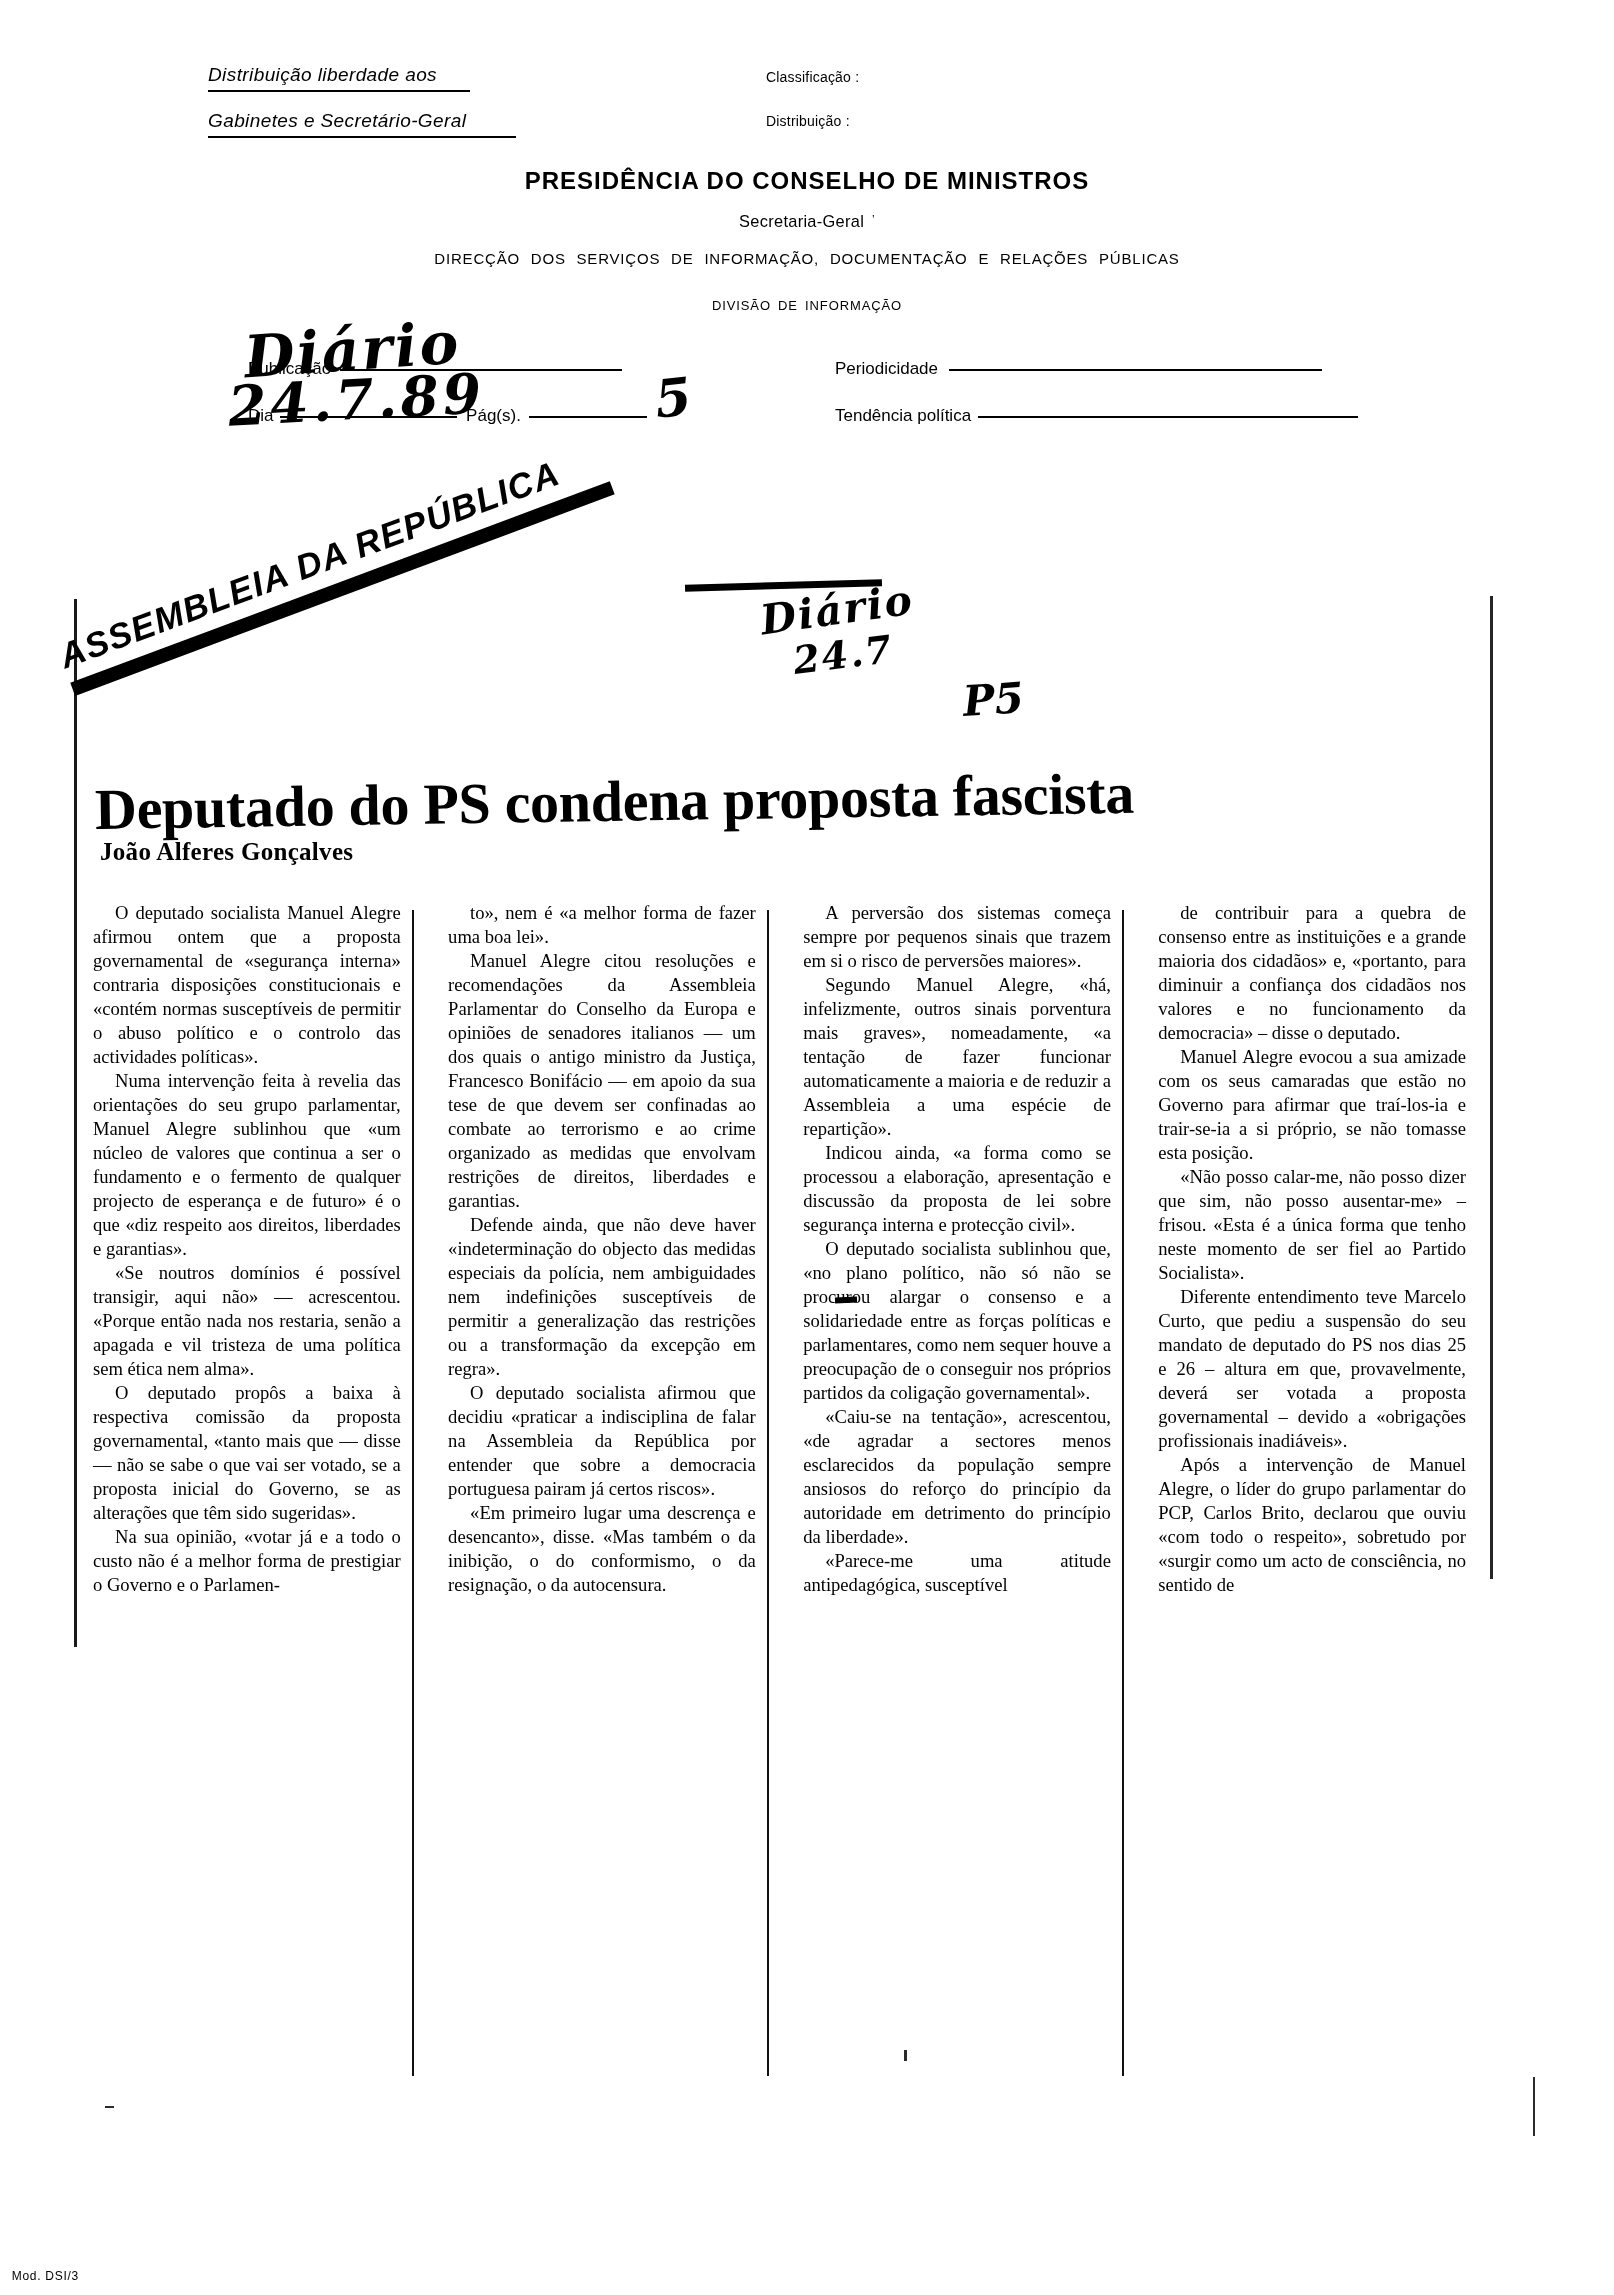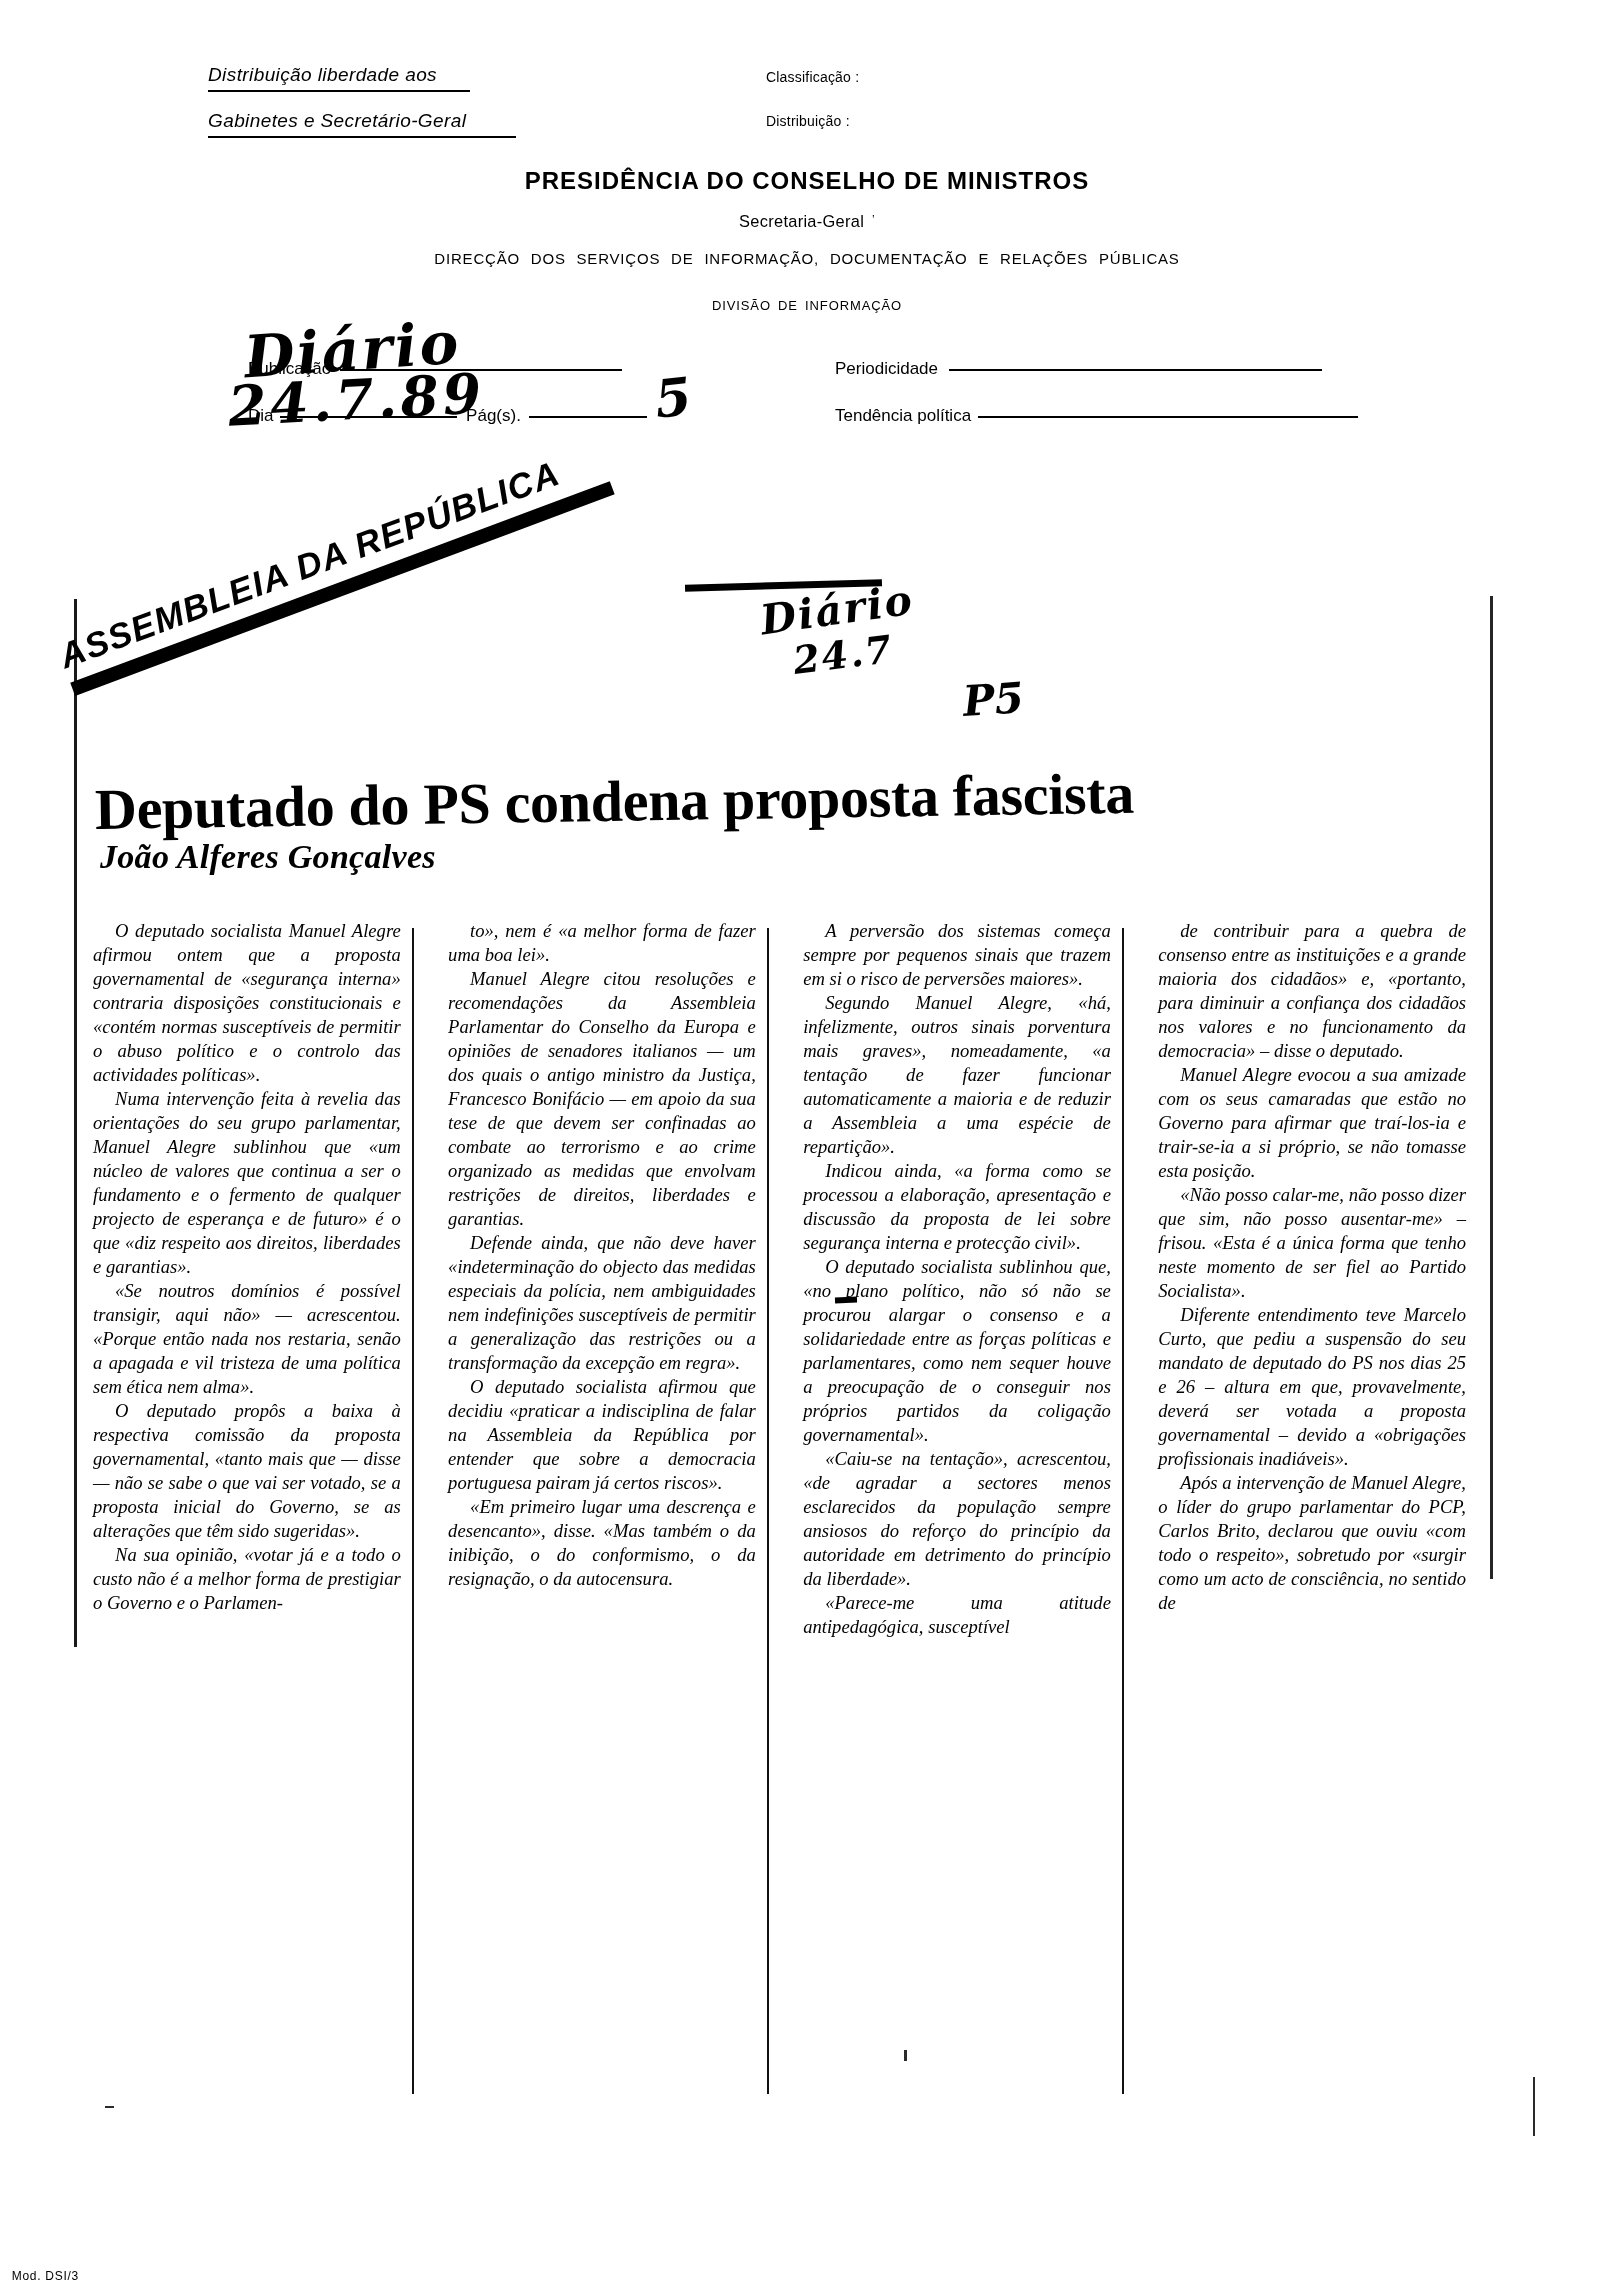--- a/index.html
+++ b/index.html
@@ -103,26 +103,26 @@
     position:absolute; left:33px; top:213px; width:1310px;
     font-family:"Liberation Serif", serif;
     font-weight:bold; font-size:58px; letter-spacing:-0.3px;
     transform:rotate(-0.9deg); transform-origin:left center;
     white-space:nowrap;
   }
 
   .byline {
     position:absolute; left:38px; top:314px;
     font-family:"Liberation Serif", serif;
-    font-weight:bold; font-size:34px; letter-spacing:0.3px;font-style:italic;
+    font-weight:bold; font-size:25px; letter-spacing:0.3px;
   }
 
   .columns {
-    position:absolute; left:31px; top:395px; width:1394px; height:1225px;
-    display:flex; gap:12px;font-style:italic;
+    position:absolute; left:31px; top:377px; width:1394px; height:1225px;
+    display:flex; gap:12px;
   }
   .col {
     width:328px; padding-right:21px; position:relative;
   }
   .col + .col { padding-left:14.4px; }
   .col .colrule {
     position:absolute; right:7.9px; top:9.2px; width:2px; height:1166px; background:#111;
   }
   .col:last-child .colrule { display:none; }
   .col p {

